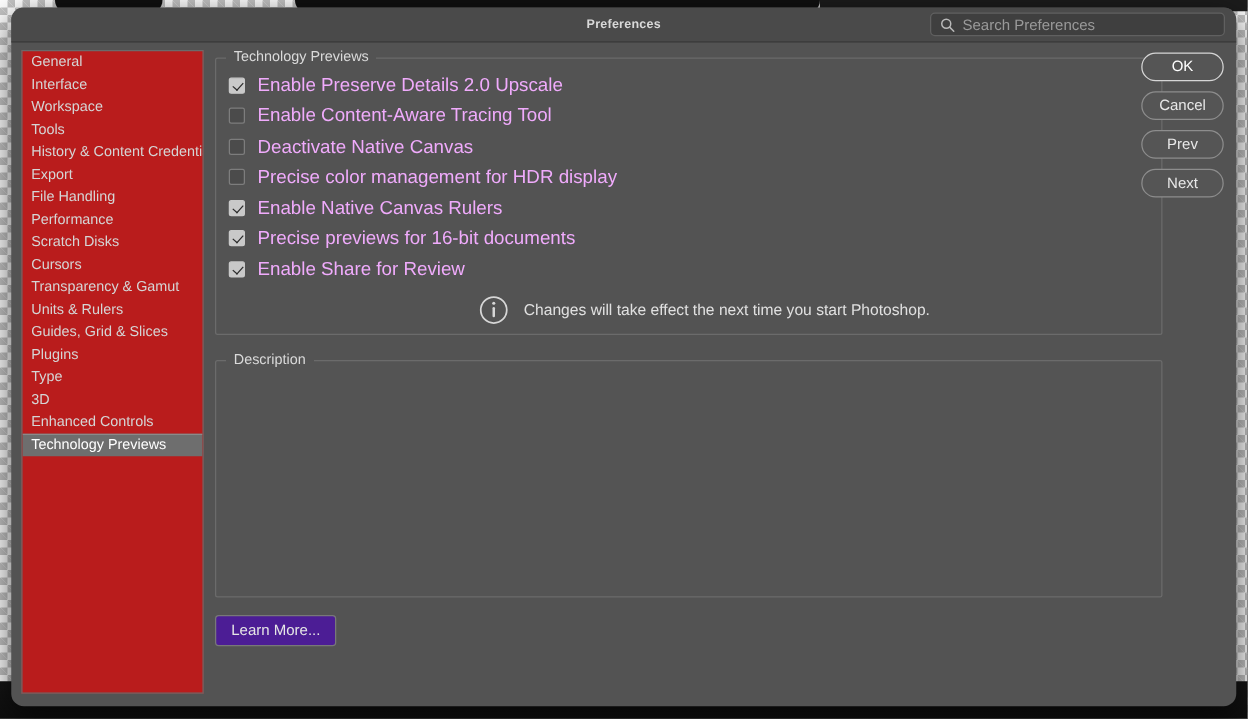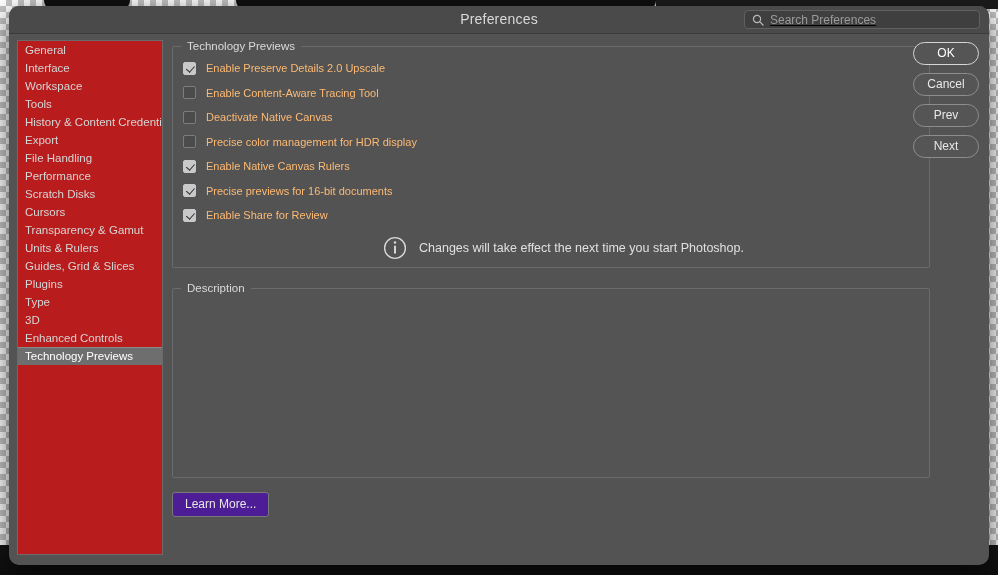--- a/index.html
+++ b/index.html
@@ -61,39 +61,38 @@
     position: relative;
     height: 27px;
     background: #4a4a4a;
     border-bottom: 1px solid #3a3a3a;
   }
   #window-title {
     position: absolute;
     left: 0; right: 0; top: 0;
     line-height: 27px;
     text-align: center;
-    font-size: 14px;
-    font-weight: normal;
+    font-size: 10px;
+    font-weight: bold;
     color: #d9d9d9;
     letter-spacing: 0.2px;
   }
   #search-box {
     position: absolute;
     right: 9px;
     top: 4px;
     width: 236px;
     height: 19px;
     background: #3f3f3f;
     border: 1px solid #606060;
     border-radius: 4px;
     display: flex;
     align-items: center;
     padding: 0 7px;
     box-sizing: border-box;
-    text-decoration: underline;
   }
   #search-icon { flex: 0 0 auto; display: block; margin-right: 6px; }
   #search-input {
     flex: 1 1 auto;
     background: transparent;
     border: none;
     outline: none;
     color: #d0d0d0;
     font-family: "Liberation Sans", sans-serif;
     font-size: 12px;
@@ -188,22 +187,22 @@
   .cbx.on::after {
     content: "";
     position: absolute;
     left: 3.5px; top: 1px;
     width: 3.5px; height: 7px;
     border: solid #2b2b2b;
     border-width: 0 1.8px 1.8px 0;
     transform: rotate(42deg);
   }
   .checkbox-label {
-    font-size: 11px;
-    color: #fdba74;
+    font-size: 15px;
+    color: #f0abfc;
     white-space: nowrap;
   }
 
   #notice-row {
     display: flex;
     align-items: center;
     margin-top: 8px;
     padding-left: 210px;
   }
   #info-icon { flex: 0 0 auto; margin-right: 12px; display: block; }

